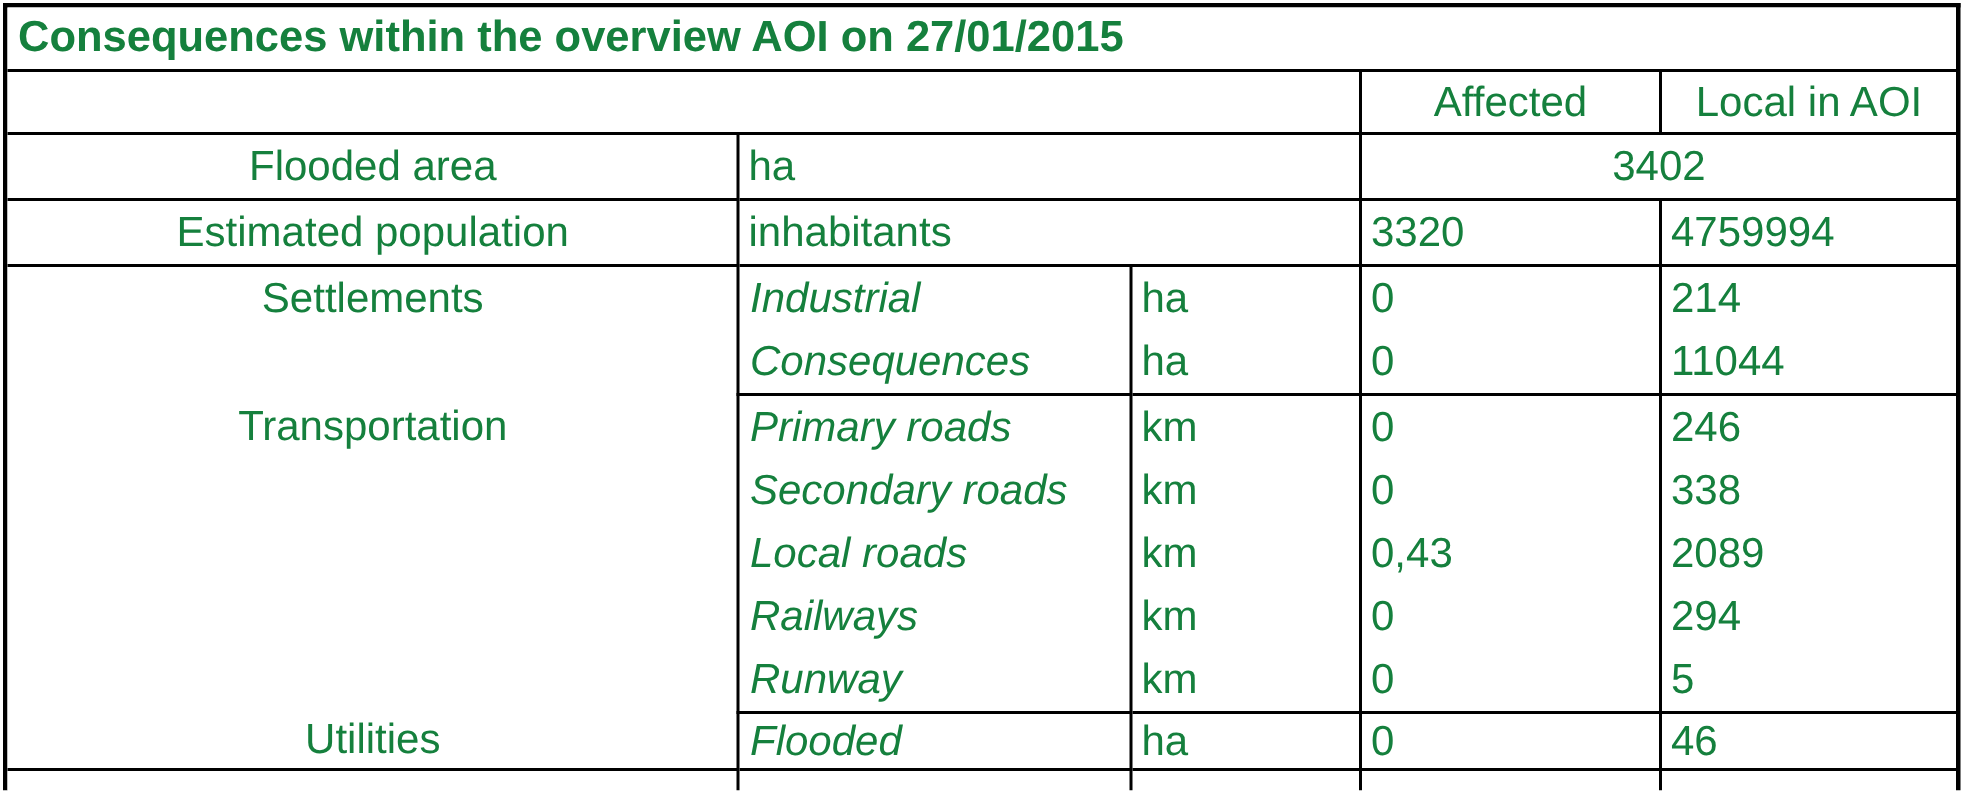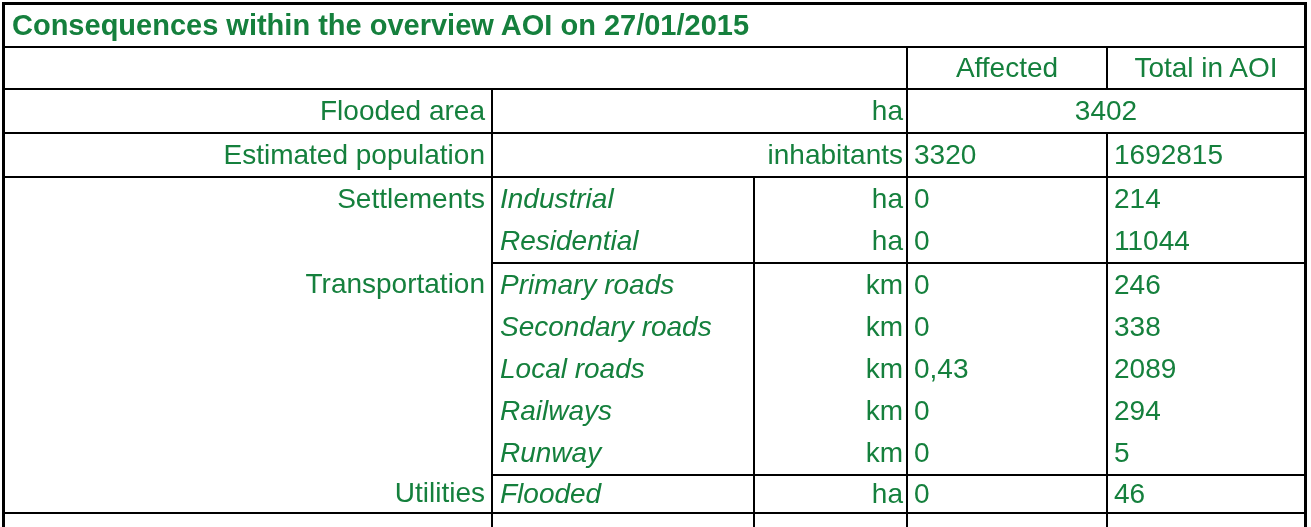--- a/index.html
+++ b/index.html
@@ -39,23 +39,23 @@
     white-space: nowrap;
     overflow: hidden;
     color: #15803d;
   }
   td.title-cell {
     font-size: 29px;
     font-weight: bold;
     text-align: left;
     padding-left: 7px;
   }
-  td.cat  { text-align: right;  padding-left: 7px; }
+  td.cat  { text-align: center;  padding-left: 7px; }
   td.sub  { text-align: left;  padding-left: 7px; font-style: italic; }
-  td.unit { text-align: right; padding-right: 3px; }
+  td.unit { text-align: left; padding-right: 3px; }
   td.num  { padding-right: 16px; border-radius: 13px; }
   td.ctr  { text-align: center; }
   .bl { border-left: 2px solid #000000; }
   tr.bb > td { border-bottom: 2px solid #000000; }
   
   tr.h-title > td { height: 41px; }
   tr.h-hdr   > td { height: 40px; }
   tr.h-row   > td { height: 42px; }
   tr.h-last  > td { height: 36px; }
   tr.h-cut   > td { height: 20px; }
@@ -76,46 +76,46 @@
       </colgroup>
 
       <tbody>
           <tr class="bb h-title">
         <td colspan="5" class="title-cell">Consequences within the overview AOI on 27/01/2015</td>
       </tr>
 
       <tr class="bb h-hdr">
         <td colspan="3"></td>
         <td class="ctr bl">Affected</td>
-        <td class="ctr bl">Total in AOI</td>
+        <td class="ctr bl">Local in AOI</td>
       </tr>
 
       <tr class="bb h-row">
         <td class="cat">Flooded area</td>
         <td colspan="2" class="unit bl">ha</td>
         <td colspan="2" class="ctr bl">3402</td>
       </tr>
 
       <tr class="bb h-row">
         <td class="cat">Estimated population</td>
         <td colspan="2" class="unit bl">inhabitants</td>
         <td class="num bl">3320</td>
-        <td class="num bl">1692815</td>
+        <td class="num bl">4759994</td>
       </tr>
 
       <tr class="h-row">
         <td class="cat grp" rowspan="2">Settlements</td>
         <td class="sub bl">Industrial</td>
         <td class="unit bl">ha</td>
         <td class="num bl">0</td>
         <td class="num bl">214</td>
       </tr>
 
       <tr class="bb h-row">
-        <td class="sub bl">Residential</td>
+        <td class="sub bl">Consequences</td>
         <td class="unit bl">ha</td>
         <td class="num bl">0</td>
         <td class="num bl">11044</td>
       </tr>
 
       <tr class="h-row">
         <td class="cat grp" rowspan="5">Transportation</td>
         <td class="sub bl">Primary roads</td>
         <td class="unit bl">km</td>
         <td class="num bl">0</td>

